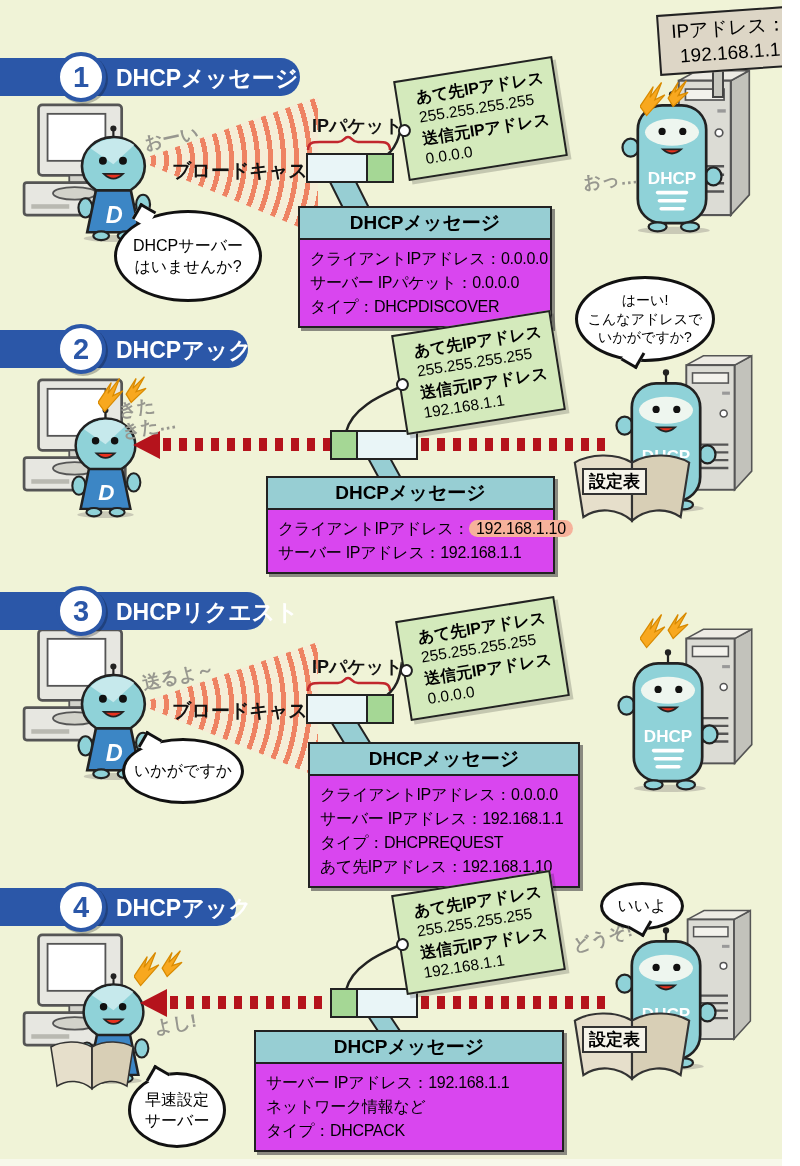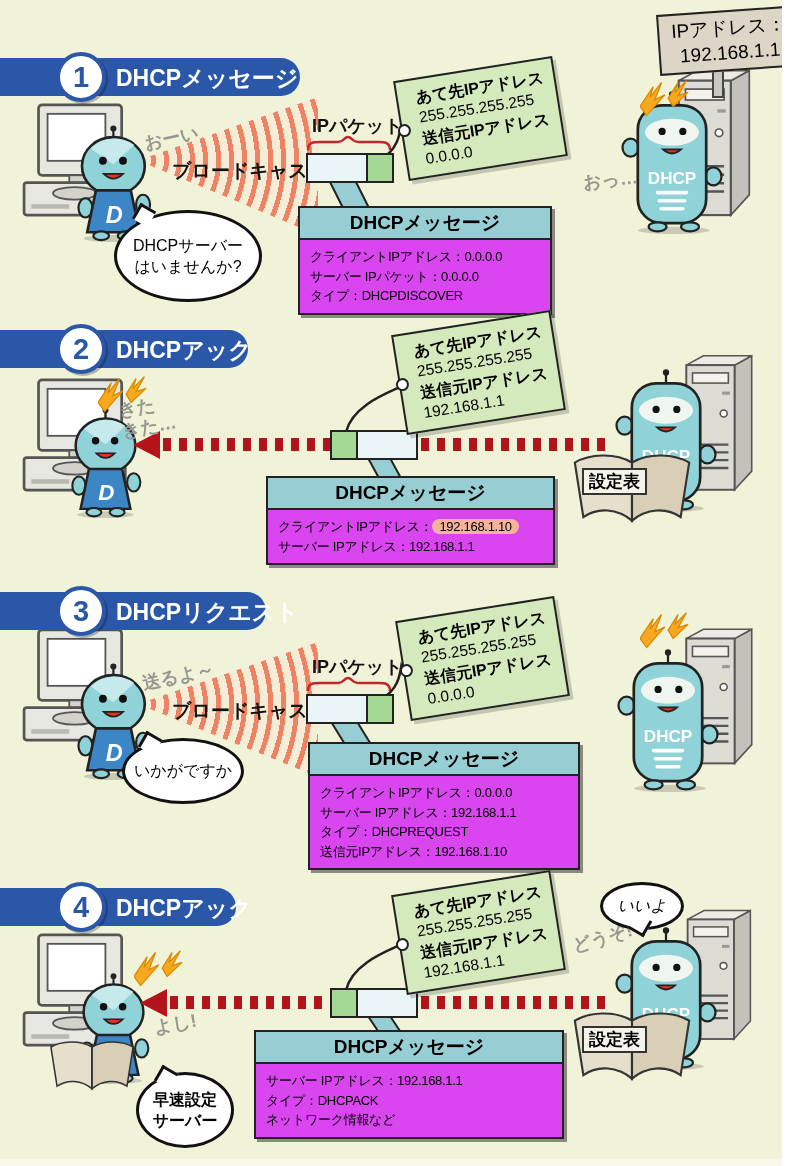--- a/index.html
+++ b/index.html
@@ -5,21 +5,21 @@
   html,body{margin:0;padding:0;}
   body{font-family:"Liberation Sans","DejaVu Sans",sans-serif;}
   #stage{position:relative;width:800px;height:1166px;background:#f0f3d7;overflow:hidden;}
   
   .banner{position:absolute;left:0;height:38px;background:#2b57a8;border-radius:0 19px 19px 0;z-index:6;}
   .banner .title{position:absolute;left:116px;top:5px;color:#fff;font-weight:bold;font-size:23px;white-space:nowrap;}
   .banner .num{position:absolute;left:56px;top:-6px;width:42px;height:42px;border-radius:50%;background:#fff;border:4px solid #2b57a8;color:#2b57a8;font-size:29px;font-weight:bold;display:flex;align-items:center;justify-content:center;box-shadow:2px 2px 0 rgba(0,0,0,.25);}
   
   .msgbox{position:absolute;background:#d946ef;border:2.5px solid #222;box-shadow:3px 3px 0 #8a8a80;z-index:6;}
   .msgbox .hdr{background:#97ced3;border-bottom:2.5px solid #222;text-align:center;font-weight:bold;font-size:19px;padding:2px 0;}
-  .msgbox .bd{padding:7px 10px;font-size:13px;line-height:1.5;letter-spacing:-0.3px;white-space:nowrap;}
+  .msgbox .bd{padding:7px 10px;font-size:16px;line-height:1.5;letter-spacing:-0.3px;white-space:nowrap;}
   .pill{background:#f6b29b;border-radius:11px;padding:0 7px;}
   
   .tag{position:absolute;background:#d4eabc;border:2.5px solid #222;transform:rotate(-9deg);padding:7px 10px 7px 18px;font-size:15.5px;line-height:1.32;z-index:6;box-shadow:3px 4px 0 rgba(0,0,0,.18);white-space:nowrap;}
   .tag .b{font-weight:bold;font-size:16px;}
   .tag .hole{position:absolute;left:-5px;top:50%;margin-top:-7px;width:9px;height:9px;background:#fff;border:2.5px solid #222;border-radius:50%;}
   
   .pkt{position:absolute;display:flex;border:2.5px solid #222;background:#e9f5f7;z-index:6;}
   .pkt .hdrseg{width:24px;background:#a5d795;}
   .pkt .hdrseg.r{border-left:2.5px solid #222;}
   .pkt .hdrseg.l{border-right:2.5px solid #222;}
@@ -214,20 +214,26 @@
     <div class="b">送信元IPアドレス</div>
     <div>192.168.1.1</div>
   </div>
   <div class="msgbox" style="left:266px;top:476px;width:285px;">
     <div class="hdr">DHCPメッセージ</div>
     <div class="bd">
       <div><span>クライアントIPアドレス：</span><span class="pill">192.168.1.10</span></div>
       <div>サーバー IPアドレス：192.168.1.1</div>
     </div>
   </div>
+  <div class="bubble" style="left:575px;top:276px;width:134px;height:80px;font-size:14px;">
+    <span class="tail" style="left:46px;bottom:-7px;transform:rotate(-60deg);"></span>
+    <div>はーい!</div>
+    <div>こんなアドレスで</div>
+    <div>いかがですか?</div>
+  </div>
   <svg class="svgfig" style="left:680px;top:348px;z-index:3;" width="78" height="148">
       <use href="#sym-tower"></use>
     </svg>
   <svg class="svgfig" style="left:612px;top:368px;z-index:4;" width="108" height="144">
       <use href="#sym-server-robot"></use>
     </svg>
   <svg class="svgfig" style="left:568px;top:450px;z-index:6;" width="128" height="78">
       <use href="#sym-book"></use>
     </svg>
   <div class="booklabel" style="left:582px;top:468px;">設定表</div>
@@ -256,21 +262,21 @@
     <div>255.255.255.255</div>
     <div class="b">送信元IPアドレス</div>
     <div>0.0.0.0</div>
   </div>
   <div class="msgbox" style="left:308px;top:742px;width:268px;">
     <div class="hdr">DHCPメッセージ</div>
     <div class="bd">
       <div>クライアントIPアドレス：0.0.0.0</div>
       <div>サーバー IPアドレス：192.168.1.1</div>
       <div>タイプ：DHCPREQUEST</div>
-      <div>送信元IPアドレス：192.168.1.10</div>
+      <div>あて先IPアドレス：192.168.1.10</div>
     </div>
   </div>
   <div class="bubble" style="left:122px;top:738px;width:116px;height:60px;">
     <span class="tail" style="left:16px;top:-7px;transform:rotate(120deg);"></span>
     <div>いかがですか</div>
   </div>
   <svg class="svgfig" style="left:680px;top:618px;z-index:3;" width="78" height="155">
       <use href="#sym-tower"></use>
     </svg>
   <svg class="svgfig" style="left:614px;top:648px;z-index:4;" width="108" height="144">
@@ -308,30 +314,30 @@
     <span class="hole"></span>
     <div class="b">あて先IPアドレス</div>
     <div>255.255.255.255</div>
     <div class="b">送信元IPアドレス</div>
     <div>192.168.1.1</div>
   </div>
   <div class="msgbox" style="left:254px;top:1030px;width:306px;">
     <div class="hdr">DHCPメッセージ</div>
     <div class="bd">
       <div>サーバー IPアドレス：192.168.1.1</div>
+      <div>ネットワーク情報など</div>
       <div>タイプ：DHCPACK</div>
-      <div>ネットワーク情報など</div>
     </div>
   </div>
-  <div class="bubble" style="left:136px;top:1072px;width:92px;height:70px;font-weight:bold;">
+  <div class="bubble" style="left:128px;top:1072px;width:92px;height:70px;">
     <span class="tail" style="left:18px;top:-7px;transform:rotate(120deg);"></span>
     <div>早速設定</div>
     <div>サーバー</div>
   </div>
-  <div class="bubble" style="left:600px;top:882px;width:78px;height:42px;font-style:italic;">
+  <div class="bubble" style="left:600px;top:882px;width:78px;height:42px;">
     <span class="tail" style="left:28px;bottom:-7px;transform:rotate(-60deg);"></span>
     <div>いいよ</div>
   </div>
   <div class="cry" style="left:572px;top:928px;transform:rotate(-16deg);">どうぞ!</div>
   <svg class="svgfig" style="left:680px;top:903px;z-index:3;" width="78" height="142">
       <use href="#sym-tower"></use>
     </svg>
   <svg class="svgfig" style="left:612px;top:926px;z-index:4;" width="108" height="144">
       <use href="#sym-server-robot"></use>
     </svg>

